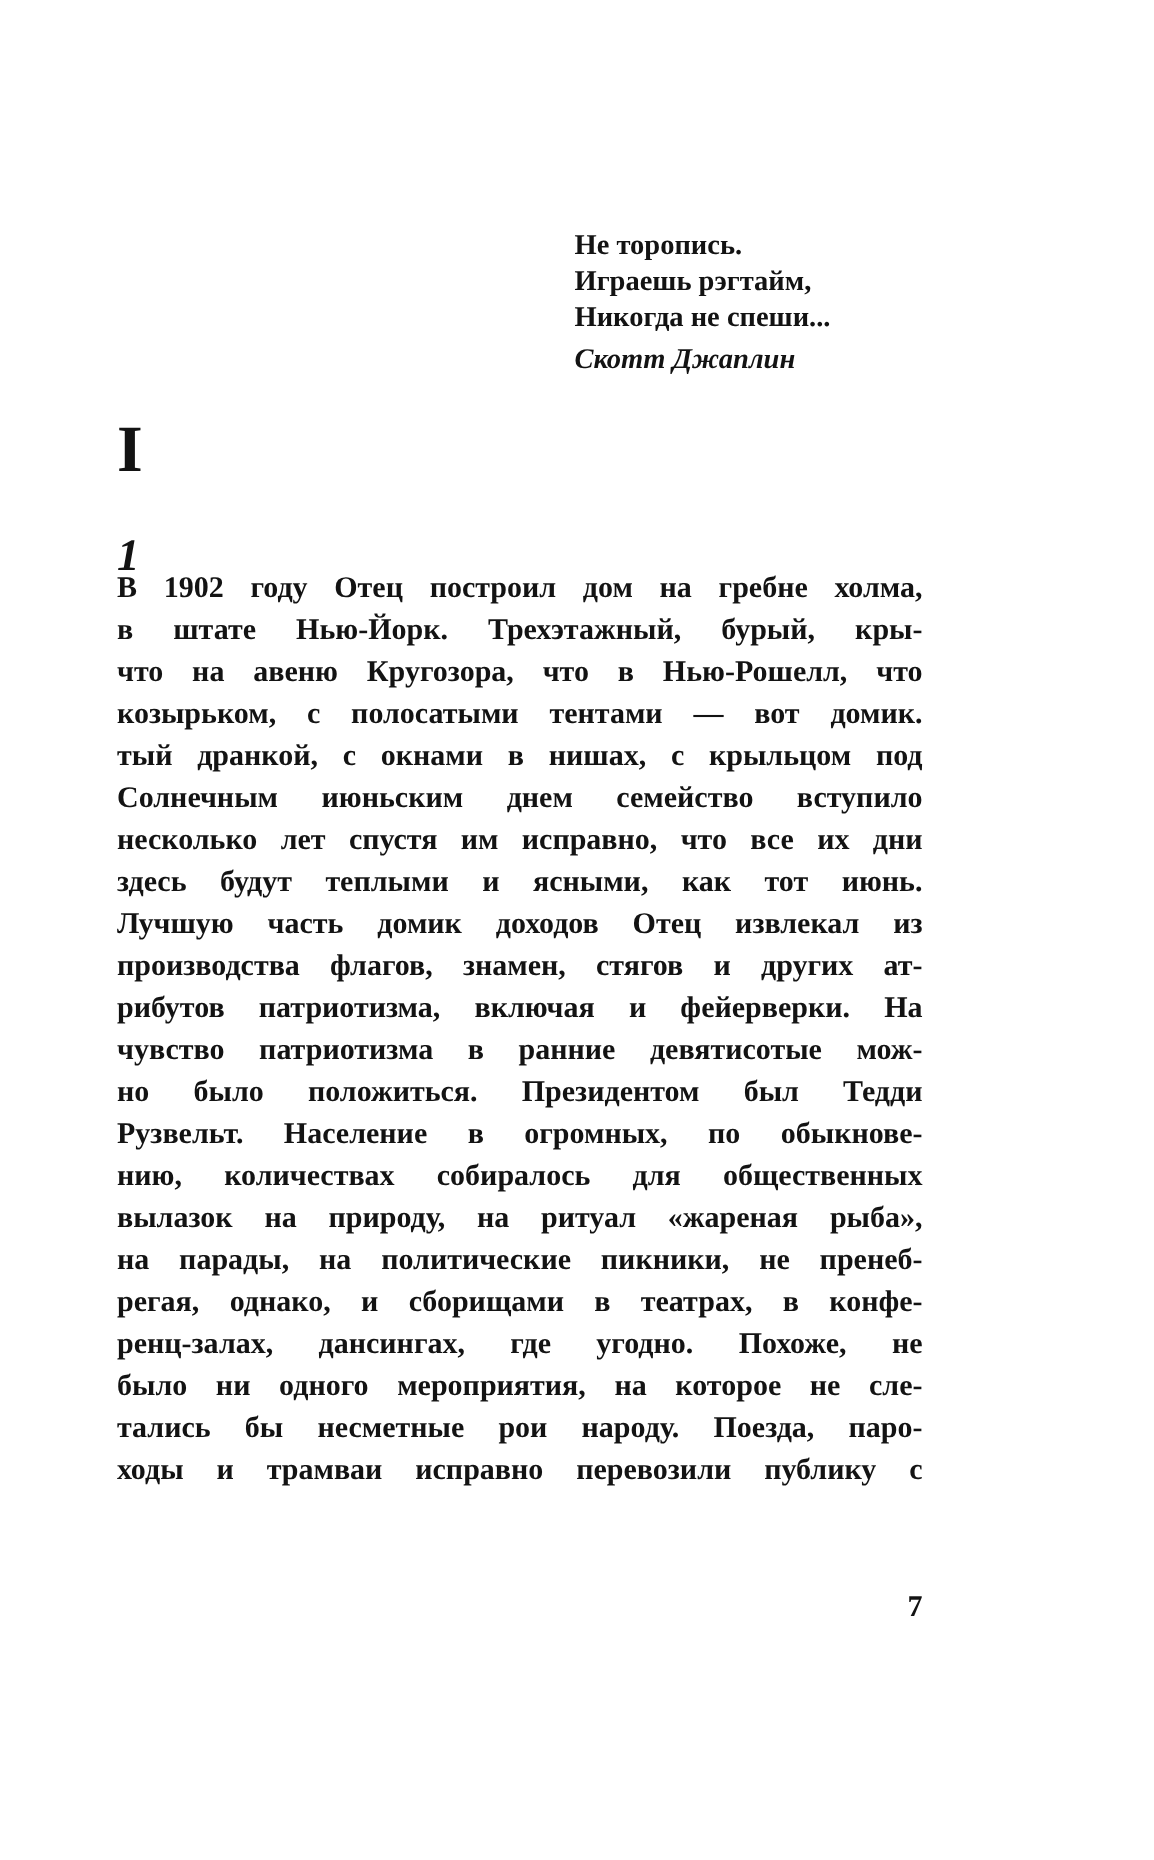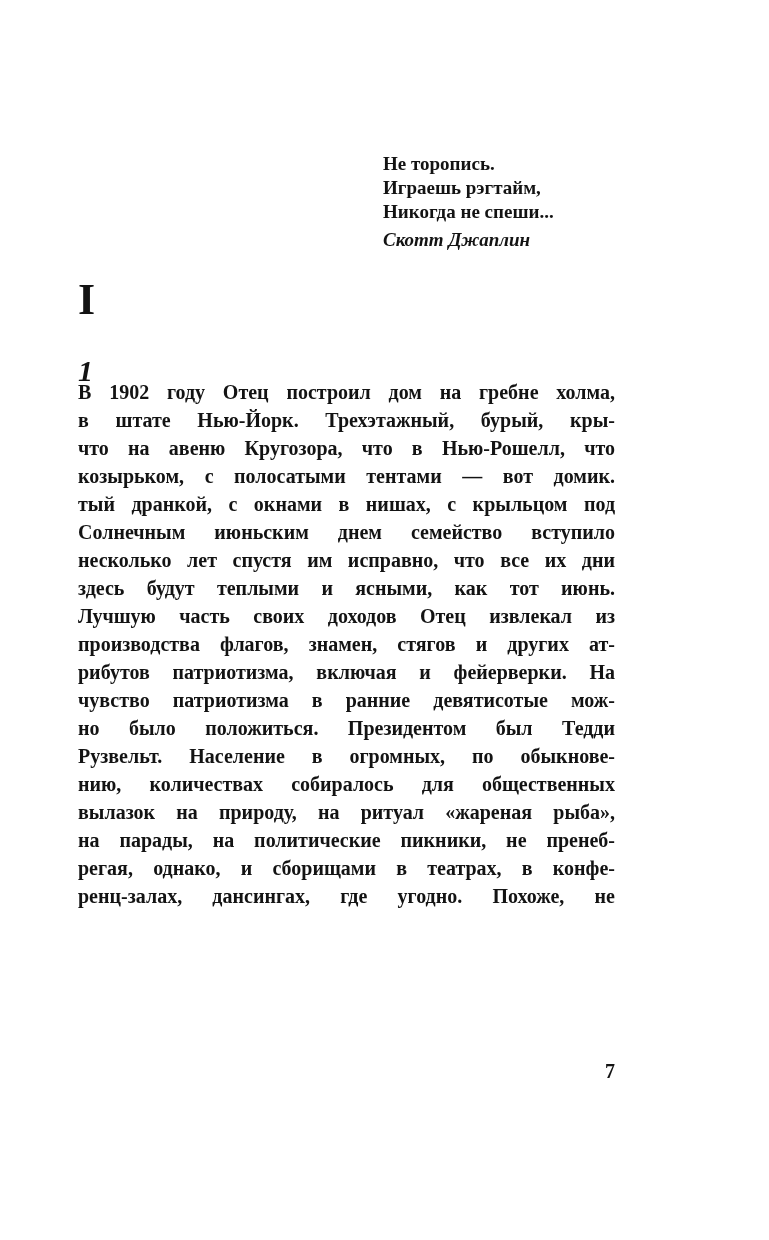--- a/index.html
+++ b/index.html
@@ -91,28 +91,31 @@
 
   <div class="body-text">
     <div class="body-line">В 1902 году Отец построил дом на гребне холма,</div>
     <div class="body-line">в штате Нью-Йорк. Трехэтажный, бурый, кры-</div>
     <div class="body-line">что на авеню Кругозора, что в Нью-Рошелл, что</div>
     <div class="body-line">козырьком, с полосатыми тентами — вот домик.</div>
     <div class="body-line">тый дранкой, с окнами в нишах, с крыльцом под</div>
     <div class="body-line">Солнечным июньским днем семейство вступило</div>
     <div class="body-line">несколько лет спустя им исправно, что все их дни</div>
     <div class="body-line">здесь будут теплыми и ясными, как тот июнь.</div>
-    <div class="body-line">Лучшую часть своих доходов Отец извлекал из</div>
+    <div class="body-line">Лучшую часть домик доходов Отец извлекал из</div>
     <div class="body-line">производства флагов, знамен, стягов и других ат-</div>
     <div class="body-line">рибутов патриотизма, включая и фейерверки. На</div>
     <div class="body-line">чувство патриотизма в ранние девятисотые мож-</div>
     <div class="body-line">но было положиться. Президентом был Тедди</div>
     <div class="body-line">Рузвельт. Население в огромных, по обыкнове-</div>
     <div class="body-line">нию, количествах собиралось для общественных</div>
     <div class="body-line">вылазок на природу, на ритуал «жареная рыба»,</div>
     <div class="body-line">на парады, на политические пикники, не пренеб-</div>
     <div class="body-line">регая, однако, и сборищами в театрах, в конфе-</div>
     <div class="body-line">ренц-залах, дансингах, где угодно. Похоже, не</div>
+    <div class="body-line">было ни одного мероприятия, на которое не сле-</div>
+    <div class="body-line">тались бы несметные рои народу. Поезда, паро-</div>
+    <div class="body-line">ходы и трамваи исправно перевозили публику с</div>
   </div>
 
   <div class="page-number">7</div>
 
 </div>
 
 </body></html>

